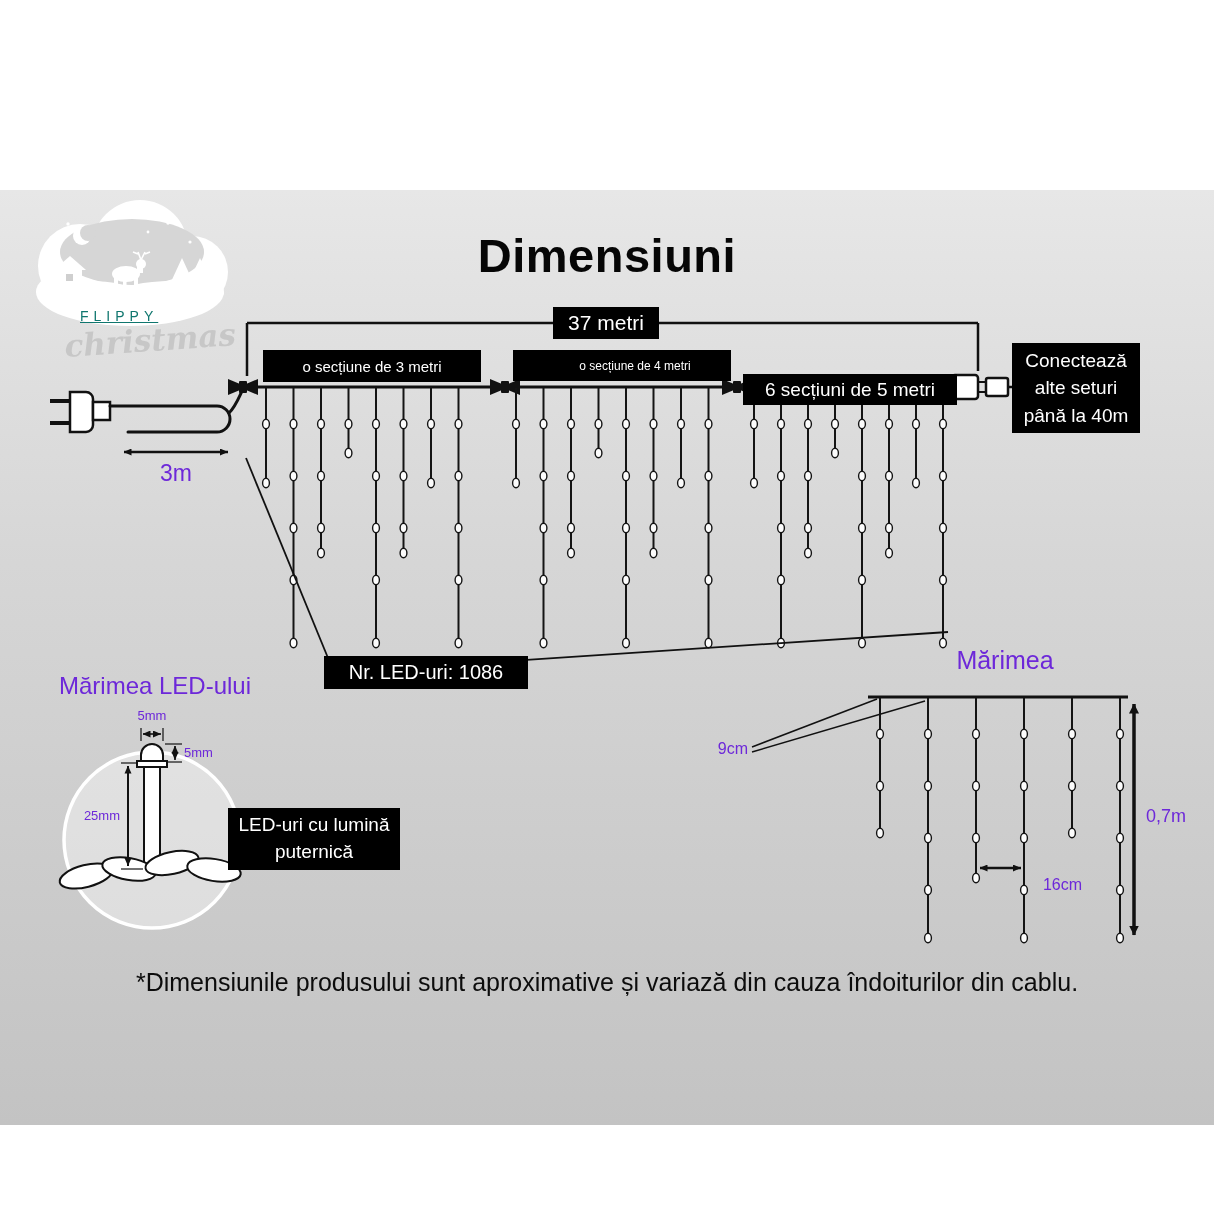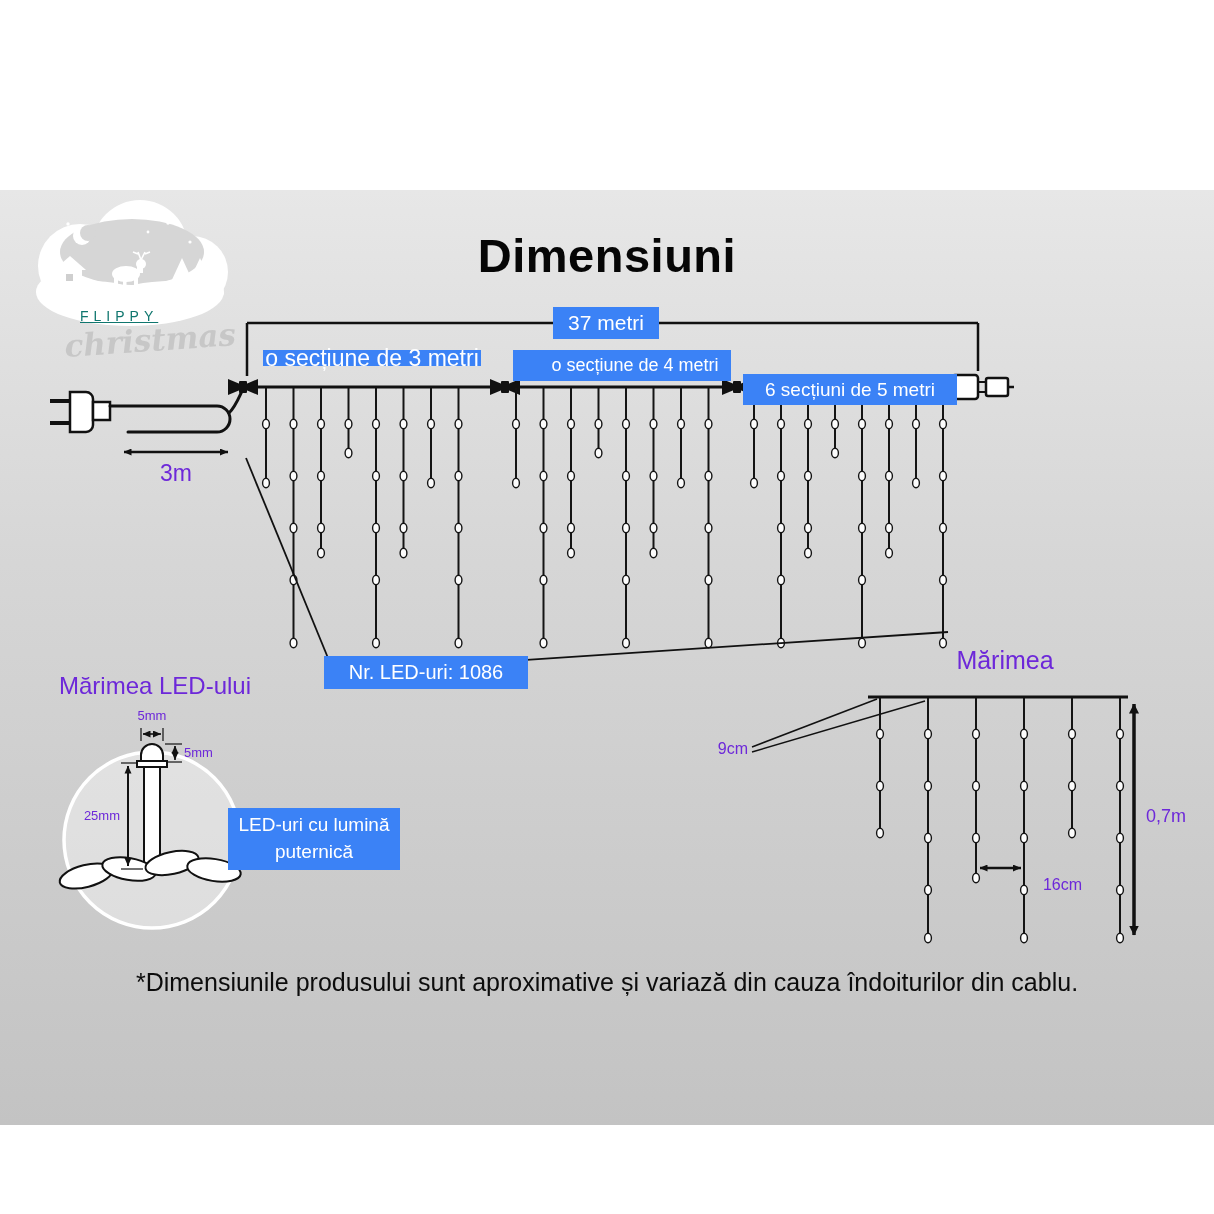--- a/index.html
+++ b/index.html
@@ -3,21 +3,21 @@
 <meta charset="utf-8">
 <style>
   * { margin:0; padding:0; box-sizing:border-box; }
   html,body { width:1214px; height:1214px; background:#ffffff; }
   body { font-family:"Liberation Sans", sans-serif; color:#101010; }
   .page { position:relative; width:1214px; height:1214px; background:#ffffff; overflow:hidden; }
   .gray-band { position:absolute; left:0; top:190px; width:1214px; height:935px;
                background:linear-gradient(180deg,#e7e7e7 0%, #d6d6d6 40%, #c3c3c3 100%); }
   svg.overlay { position:absolute; left:0; top:0; width:1214px; height:1214px; pointer-events:none; }
   .lbl { position:absolute; color:#6d28d9; }
-  .bb  { position:absolute; background:#3b82f6; color:#ffffff; display:flex; flex-direction:column;
+  .bb  { position:absolute; background:#000000; color:#ffffff; display:flex; flex-direction:column;
          align-items:center; justify-content:center; text-align:center; }
   .title { position:absolute; left:0; right:0; top:228px; text-align:center;
            font-size:47px; font-weight:700; letter-spacing:0.5px; color:#060606; }
   .disclaimer { position:absolute; left:0; right:0; top:968px; text-align:center; font-size:25px; color:#0c0c0c; }
   .heading { font-size:24px; }
   .brand-flippy { position:absolute; left:80px; top:308px; width:140px; text-align:left;
                   font-size:14px; letter-spacing:5px; color:#0f766e; font-weight:400;text-decoration:underline; }
   .brand-script { position:absolute; left:50px; top:322px; width:200px; text-align:center;
                   font-family:"DejaVu Serif", serif; font-style:italic; font-weight:600;
                   font-size:31px; color:#c7c7c7; transform:rotate(-4deg); }
@@ -392,24 +392,29 @@
     </g>
   </svg>
 
   <div class="brand-flippy">FLIPPY</div>
   <div class="brand-script">christmas</div>
 
   <h1 class="title">Dimensiuni</h1>
 
   <div class="bb" style="left:553px; top:307px; width:106px; height:32px; font-size:21px;">37 metri</div>
 
-  <div class="bb" style="left:263px; top:350px; width:218px; height:16px; font-size:23px;">o secțiune de 3 metri</div>
-  <div class="bb" style="left:513px; top:350px; width:218px; height:31px; font-size:18px;padding-left:26px;">o secțiune de 4 metri</div>
+  <div class="bb" style="left:263px; top:350px; width:218px; height:32px; font-size:15px;">o secțiune de 3 metri</div>
+  <div class="bb" style="left:513px; top:350px; width:218px; height:31px; font-size:12px;padding-left:26px;">o secțiune de 4 metri</div>
   <div class="bb" style="left:743px; top:350px; width:214px; height:31px; font-size:19px;margin-top:24px;">6 secțiuni de 5 metri</div>
 
+  <div class="bb" style="left:1012px; top:343px; width:128px; height:90px; font-size:19px; line-height:1.45;">
+    <span>Conectează</span>
+    <span>alte seturi</span>
+    <span>până la 40m</span>
+  </div>
 
   <div class="lbl" style="left:130px; top:460px; width:92px; text-align:center; font-size:23px;">3m</div>
 
   <div class="bb" style="left:324px; top:656px; width:204px; height:33px; font-size:20px;">Nr. LED-uri: 1086</div>
 
   <div class="lbl heading" style="left:930px; top:646px; width:150px; text-align:center; font-size:25px;">Mărimea</div>
   <div class="lbl mid" style="left:702px; top:740px; width:46px; text-align:right;">9cm</div>
   <div class="lbl mid" style="left:1024px; top:876px; width:58px; text-align:right;">16cm</div>
   <div class="lbl" style="left:1146px; top:806px; width:52px; font-size:18px;">0,7m</div>
 

